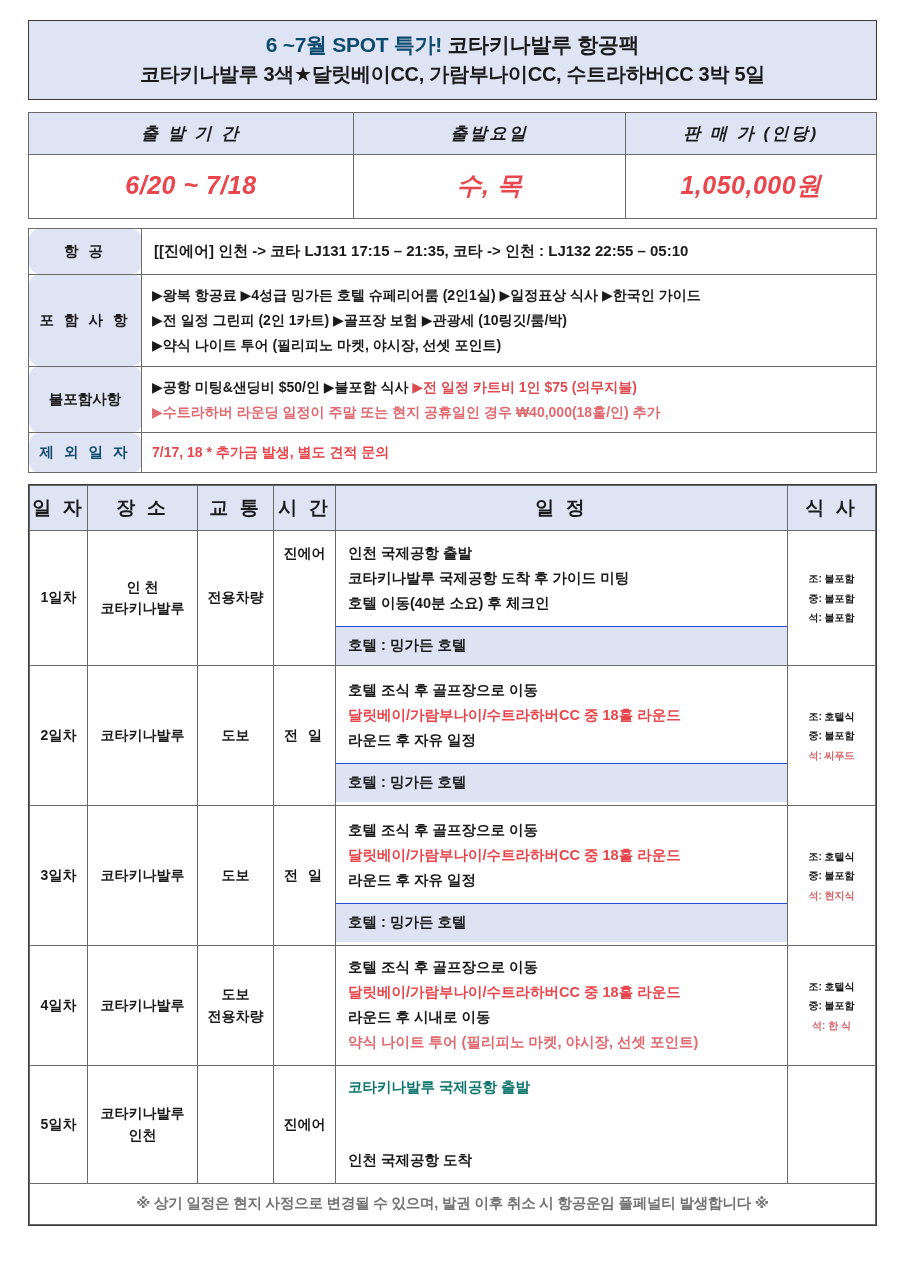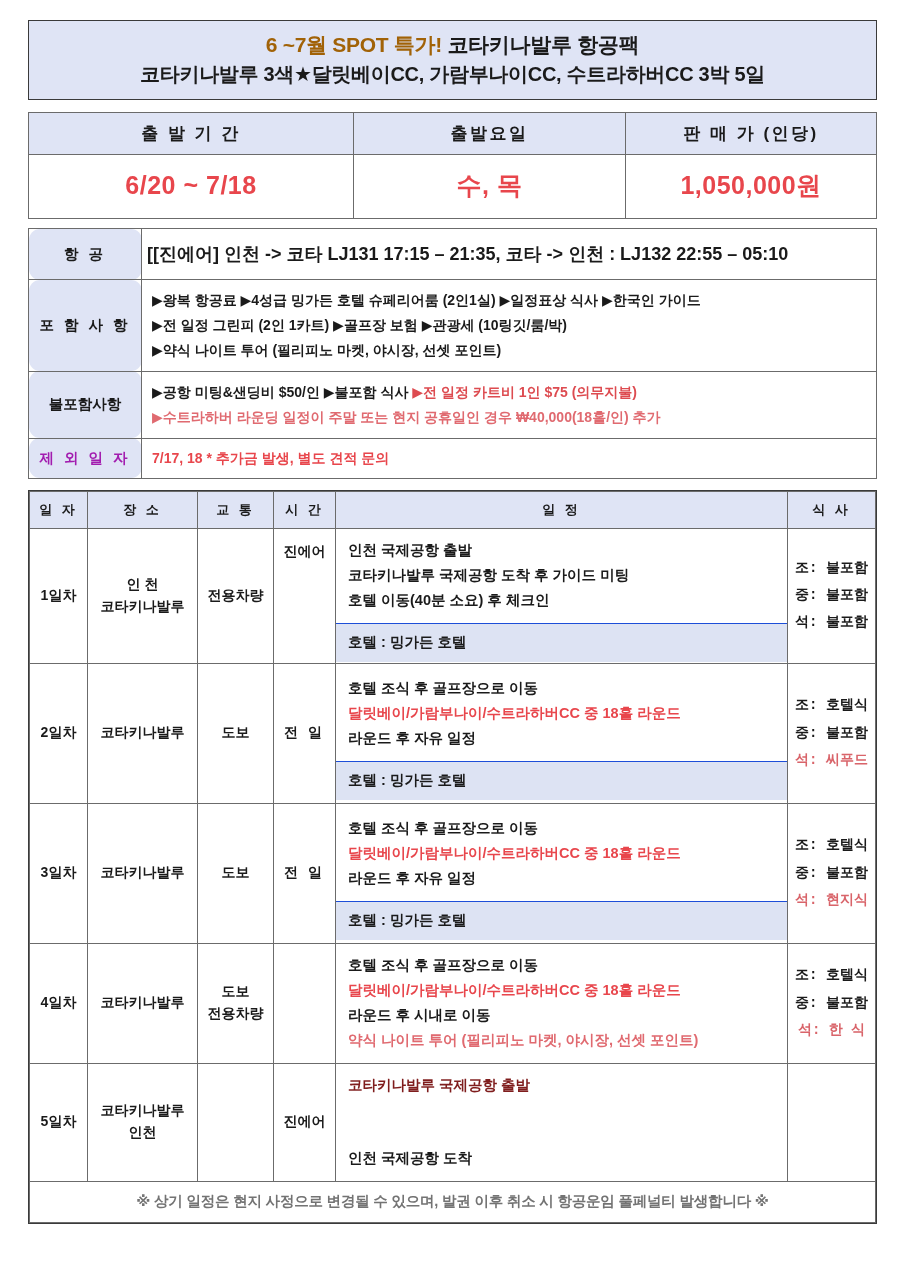--- a/index.html
+++ b/index.html
@@ -22,35 +22,36 @@
   
   .title-banner {
     border: 1.5px solid #3a3a3a;
     background: #dfe4f5;
     text-align: center;
     padding: 9px 6px 11px 6px;
     line-height: 1.42;
   }
   .title-line1 { font-size: 21px; font-weight: bold; letter-spacing: -0.3px; }
   .title-line2 { font-size: 20px; font-weight: bold; letter-spacing: -0.3px; }
-  .red { color: #a16207; }
+  .red { color: #0c4a6e; }
   .redsoft { color: #e06a70; }
   .redmid { color: #dd4b50; }
 
   
   table { border-collapse: collapse; width: 100%; table-layout: fixed; }
 
   
   .dep-table {
     margin-top: 12px;
     border: 1.5px solid #3a3a3a;
   }
   .dep-table th, .dep-table td {
     border: 1px solid #6b6b6b;
     text-align: center;
+    font-style: italic;
   }
   .dep-table th {
     background: #dfe4f5;
     font-size: 17px;
     font-weight: bold;
     letter-spacing: 2.5px;
     padding: 9px 0;
   }
   .dep-table td {
     font-size: 25px;
@@ -78,34 +79,34 @@
     padding: 6px 2px;
     border-radius: 11px;
   }
   .info-label.tight { letter-spacing: 0px; }
   .info-body {
     padding: 8px 10px 8px 10px;
     font-size: 14px;
     line-height: 1.78;
     font-weight: bold;
   }
-  .info-body.flight { font-size: 18px; padding: 9px 5px; font-weight: bold; }
+  .info-body.flight { font-size: 15px; padding: 9px 12px; font-weight: bold; }
   .info-body.excl   { color: #e8464c; padding: 7px 10px; }
-  .info-label.excl  { color: #a21caf; }
+  .info-label.excl  { color: #0c4a6e; }
 
   
   .itin-wrap { margin-top: 11px; border: 1.5px solid #3a3a3a; }
   .itin { width: 100%; }
   .itin th, .itin td {
     border: 1px solid #6b6b6b;
     vertical-align: middle;
   }
   .itin thead th {
     background: #dfe4f5;
-    font-size: 13px;
+    font-size: 19px;
     font-weight: bold;
     letter-spacing: 3px;
     padding: 9px 0;
     text-align: center;
   }
   .c-day   { width: 58px; }
   .c-place { width: 110px; }
   .c-trans { width: 76px; }
   .c-time  { width: 62px; }
   .c-meal  { width: 88px; }
@@ -128,25 +129,24 @@
   }
   .hotel-bar {
     background: #dde3f3;
     border-top: 1px solid #1d4ed8;
     padding: 9px 12px 10px 12px;
     font-size: 14.5px;
     font-weight: bold;
   }
   .meal-cell {
     text-align: center;
-    font-size: 14px;
+    font-size: 10px;
     font-weight: bold;
     line-height: 1.95;
     padding: 4px 2px;
-    font-family: Liberation Mono, monospace;
   }
   .meal-cell .m-red { color: #d9646a; }
 
   .footer-note td {
     text-align: center;
     color: #737373;
     font-size: 14.5px;
     font-weight: bold;
     padding: 10px 4px 11px 4px;
     letter-spacing: -0.2px;
@@ -298,21 +298,21 @@
               <div class="m-red">석: 한 식</div>
             </td>
           </tr>
           <tr style="height: 72px;">
             <td class="cell-center">5일차</td>
             <td class="cell-center">코타키나발루<br>인천</td>
             <td class="cell-center"></td>
             <td class="cell-center">진에어</td>
             <td class="sched-cell">
               <div class="sched-list">
-                <div style="color: #7f1d1d;">코타키나발루 국제공항 출발</div>
+                <div style="color: #0f766e;">코타키나발루 국제공항 출발</div>
                 <div style="color: rgb(26, 26, 26); margin-top: 48px;">인천 국제공항 도착</div>
               </div>
             </td>
             <td class="meal-cell"></td>
           </tr>
         </tbody>
       <tfoot>
         <tr class="footer-note">
           <td colspan="6">※ 상기 일정은 현지 사정으로 변경될 수 있으며, 발권 이후 취소 시 항공운임 풀페널티 발생합니다 ※</td>
         </tr>

